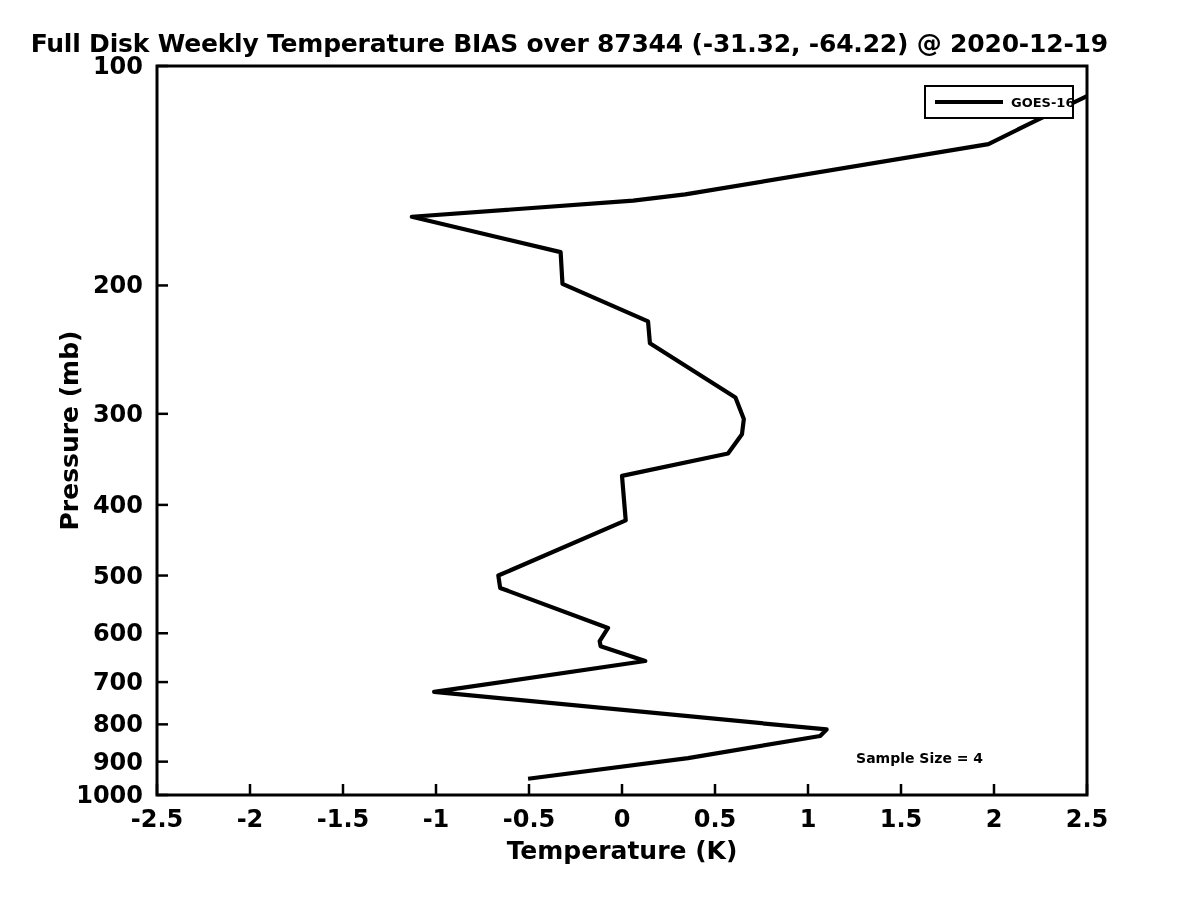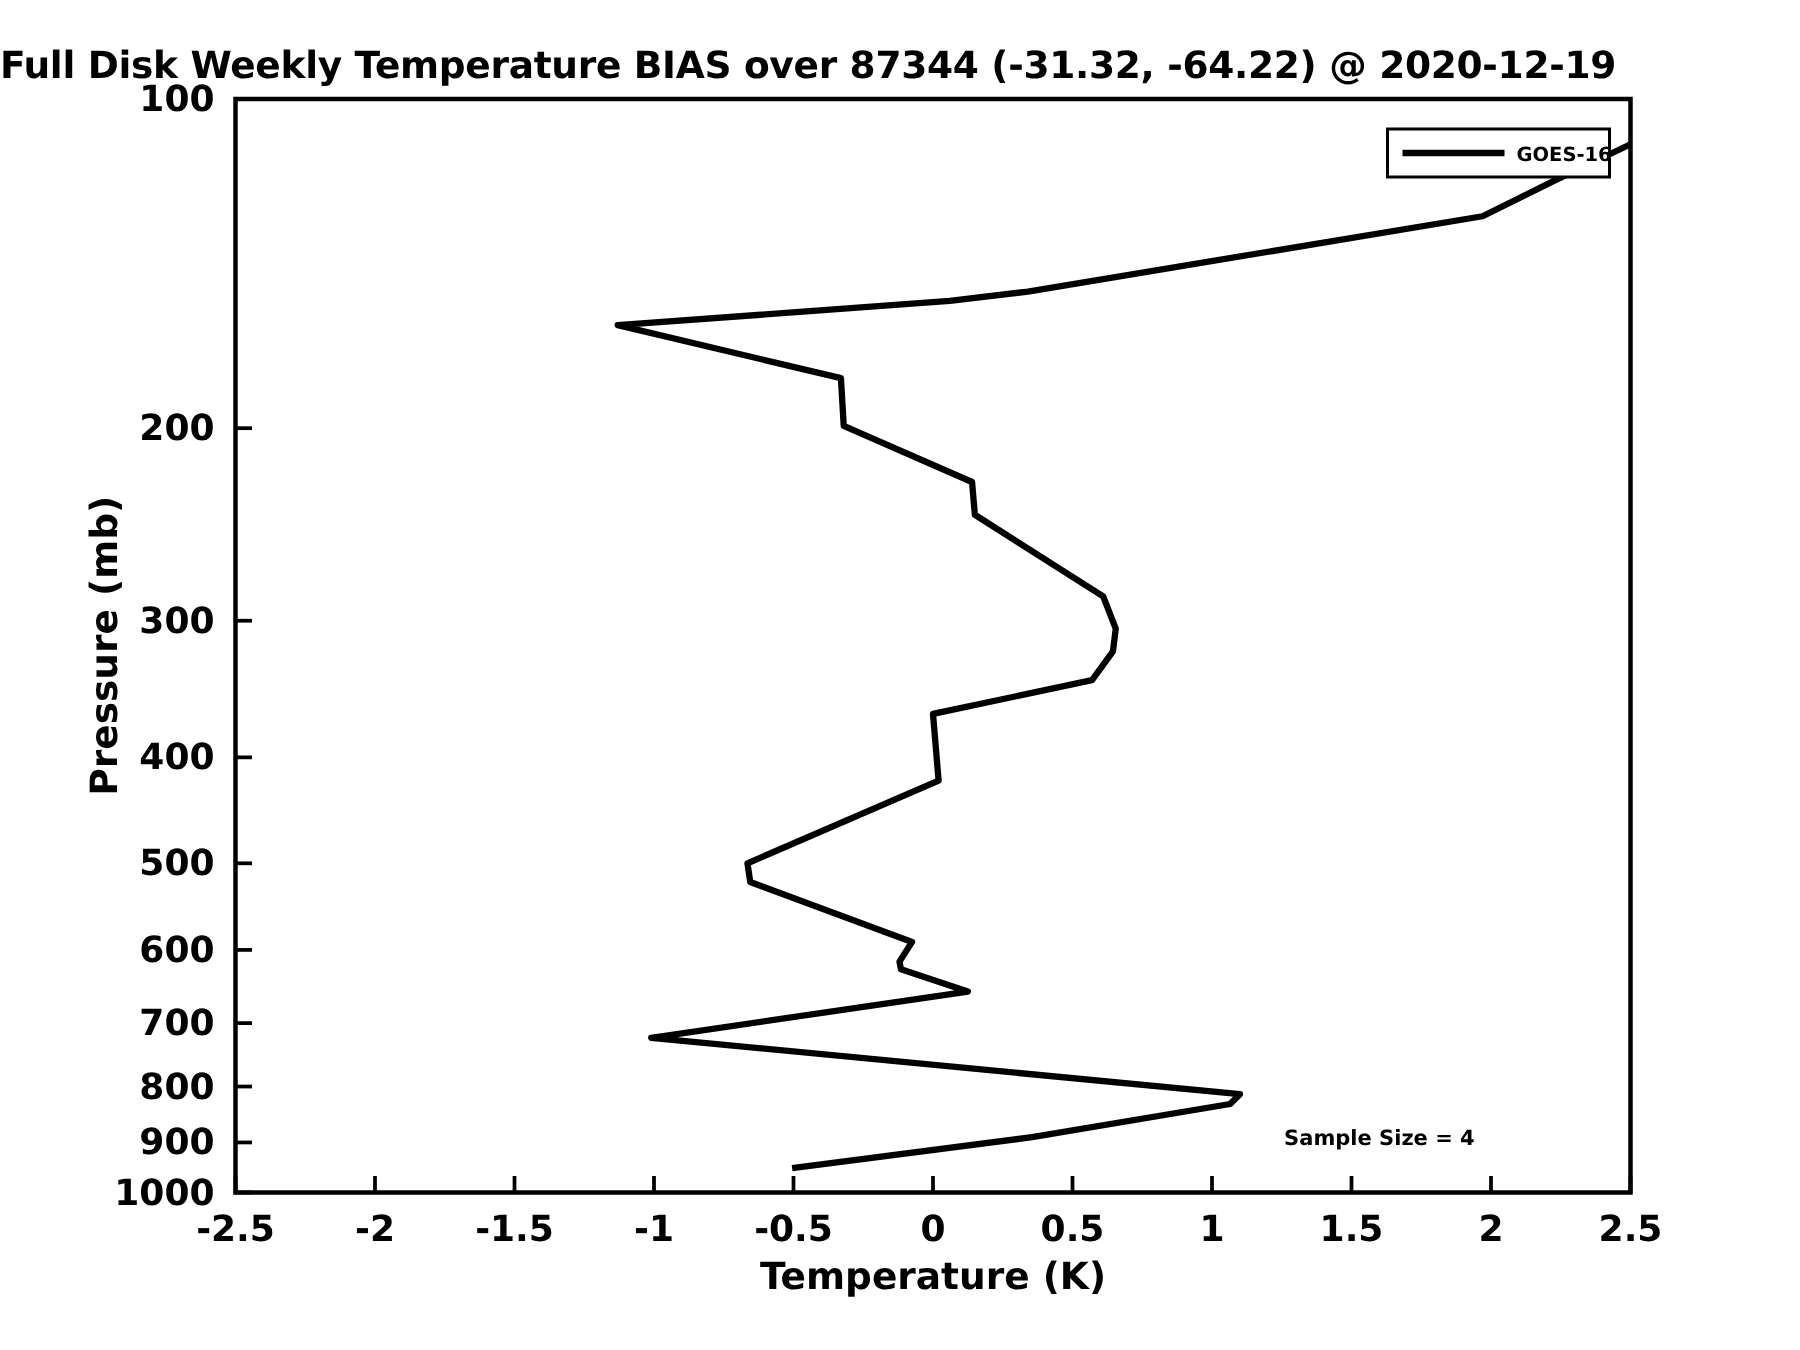--- a/index.html
+++ b/index.html
@@ -17,21 +17,21 @@
     position: relative;
     width: 1200px;
     height: 900px;
     background: #ffffff;
   }
   #chart-title {
     position: absolute;
     left: 0;
     top: 29px;
     width: 1108px;
-    text-align: left;
+    text-align: right;
     font-family: "DejaVu Sans", sans-serif;
     font-size: 25px;
     font-weight: bold;
     color: #000000;
     letter-spacing: -0.2px;
     white-space: nowrap;
   }
   #plot-svg {
     position: absolute;
     left: 0;

